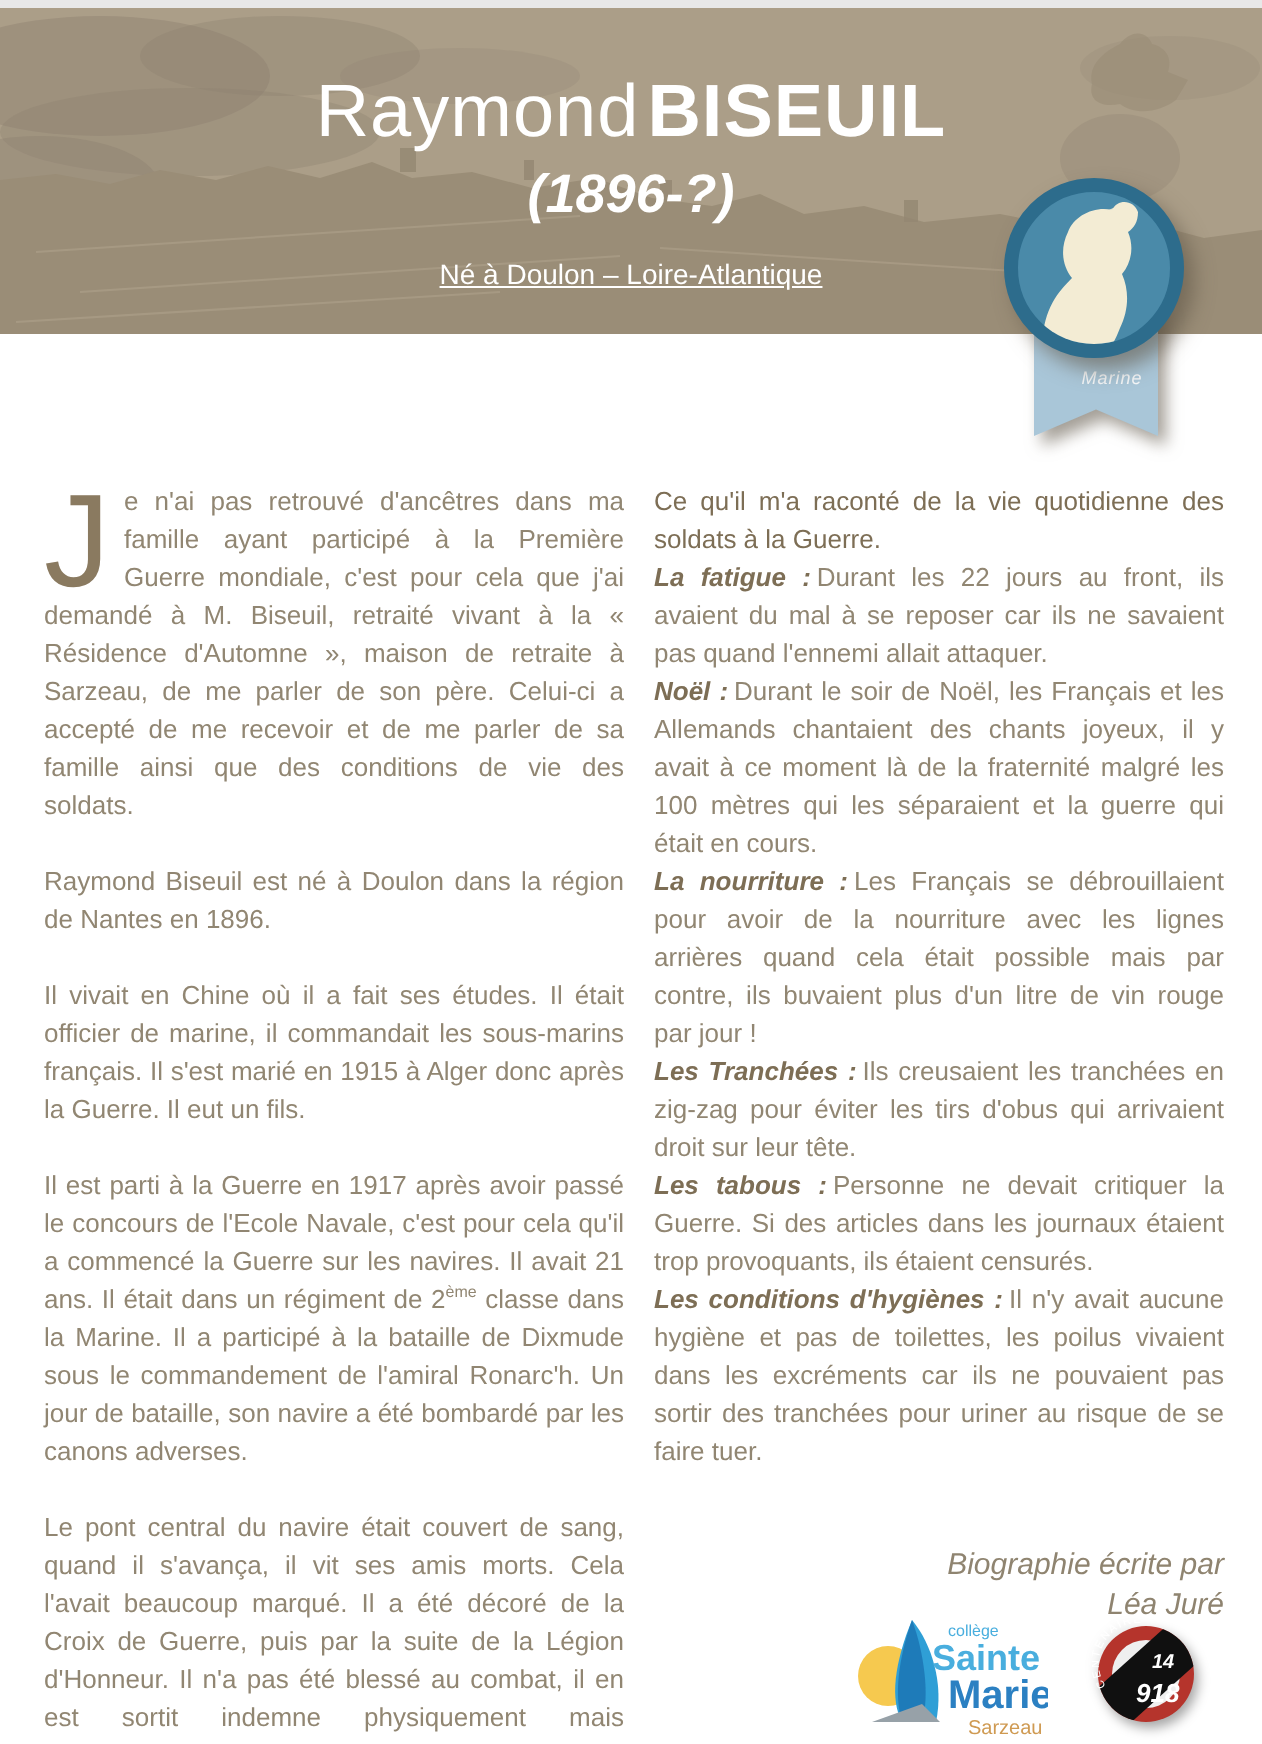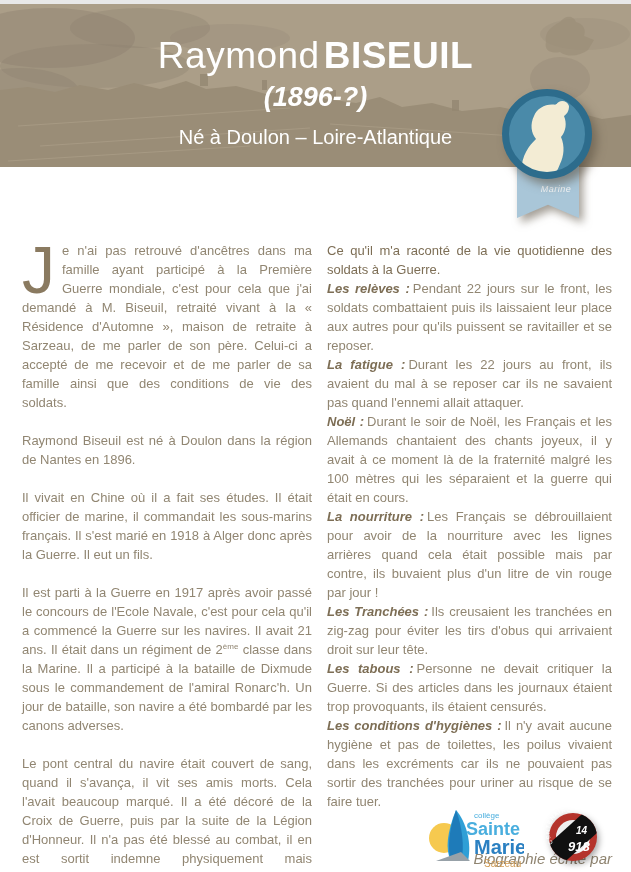--- a/index.html
+++ b/index.html
@@ -9,21 +9,21 @@
     margin:4px auto;
   }
   
   .header { position:relative; width:631px; height:163px; background:#ab9e88; }
   .header .bgart { position:absolute; left:0; top:0; }
   .titles { position:absolute; left:0; top:0; width:100%; text-align:center; color:#ffffff; }
   .title-line { margin-top:33px; font-size:37px; letter-spacing:0.5px; line-height:38px; }
   .first-name { font-weight:400; }
   .last-name  { font-weight:700; margin-left:4px; }
   .years { font-size:27px; font-style:italic; font-weight:700; margin-top:7px; line-height:30px; }
-  .subtitle { font-size:20px; margin-top:15px; line-height:20px; }
+  .subtitle { font-size:14px; margin-top:15px; line-height:20px;text-decoration:underline; }
   
   .ribbon-shadow { position:absolute; left:517px; top:148px; filter:drop-shadow(4px 5px 4px rgba(90,80,65,0.55)); z-index:3; }
   .ribbon {
     width:62px; height:66px; background:#a9c6d8;
     clip-path:polygon(0 0,100% 0,100% 100%,50% 80%,0 100%);
     display:flex; justify-content:center; align-items:flex-start; padding-top:32px; box-sizing:border-box;
     font-size:9px; font-style:italic; color:#f4f6f8; letter-spacing:0.5px;padding-left:16px;
   }
   .badge-circle {
     position:absolute; left:502px; top:85px; width:90px; height:90px; border-radius:50%;
@@ -110,29 +110,28 @@
     <svg width="76" height="76" viewBox="0 0 76 76" aria-hidden="true">
       <path fill="#f3ecd4" d="M12,76 C13,58 20,50 27,43 C22,37 21,28 25,20 C28,12 38,7 47,9 C50,3 58,4 60,10 C60,15 58,18 55,20 C58,27 57,35 52,41 C56,50 55,60 51,68 C49,73 48,75 47,76 Z"></path>
       <path fill="#f3ecd4" d="M44,10 C49,6 56,7 58,12 L50,16 Z" opacity="0.9"></path>
     </svg>
   </div>
 
   <main class="main">
     <section class="col-left">
       <p class="para"><span class="dropcap">J</span><span>e n'ai pas retrouvé d'ancêtres dans ma famille ayant participé à la Première Guerre mondiale, c'est pour cela que j'ai demandé à M. Biseuil, retraité vivant à la « Résidence d'Automne », maison de retraite à Sarzeau, de me parler de son père. Celui-ci a accepté de me recevoir et de me parler de sa famille ainsi que des conditions de vie des soldats.</span></p>
       <p class="para">Raymond Biseuil est né à Doulon dans la région de Nantes en 1896.</p>
-      <p class="para">Il vivait en Chine où il a fait ses études. Il était officier de marine, il commandait les sous-marins français. Il s'est marié en 1918 à Alger donc après la Guerre. Il eut un fils.</p>
+      <p class="para">Il vivait en Chine où il a fait ses études. Il était officier de marine, il commandait les sous-marins français. Il s'est marié en 1915 à Alger donc après la Guerre. Il eut un fils.</p>
       <p class="para"><span>Il est parti à la Guerre en 1917 après avoir passé le concours de l'Ecole Navale, c'est pour cela qu'il a commencé la Guerre sur les navires. Il avait 21 ans. Il était dans un régiment de 2</span><sup class="ord">ème</sup><span> classe dans la Marine. Il a participé à la bataille de Dixmude sous le commandement de l'amiral Ronarc'h. Un jour de bataille, son navire a été bombardé par les canons adverses.</span></p>
       <p class="para">Le pont central du navire était couvert de sang, quand il s'avança, il vit ses amis morts. Cela l'avait beaucoup marqué. Il a été décoré de la Croix de Guerre, puis par la suite de la Légion d'Honneur. Il n'a pas été blessé au combat, il en est sortit indemne physiquement mais certainement pas mentalement. Par la suite, après la Guerre il est redevenu commandant des navires de l'armée française.</p>
     </section>
 
     <section class="col-right">
       <p class="heading">Ce qu'il m'a raconté de la vie quotidienne des soldats à la Guerre.</p>
       <div class="topics">
-        <p class="topic"><span class="topic-label">Les relèves :</span><span>Pendant 22 jours sur le front, les soldats combattaient puis ils laissaient leur place aux autres pour qu'ils puissent se ravitailler et se reposer.</span></p>
         <p class="topic"><span class="topic-label">La fatigue :</span><span>Durant les 22 jours au front, ils avaient du mal à se reposer car ils ne savaient pas quand l'ennemi allait attaquer.</span></p>
         <p class="topic"><span class="topic-label">Noël :</span><span>Durant le soir de Noël, les Français et les Allemands chantaient des chants joyeux, il y avait à ce moment là de la fraternité malgré les 100 mètres qui les séparaient et la guerre qui était en cours.</span></p>
         <p class="topic"><span class="topic-label">La nourriture :</span><span>Les Français se débrouillaient pour avoir de la nourriture avec les lignes arrières quand cela était possible mais par contre, ils buvaient plus d'un litre de vin rouge par jour !</span></p>
         <p class="topic"><span class="topic-label">Les Tranchées :</span><span>Ils creusaient les tranchées en zig-zag pour éviter les tirs d'obus qui arrivaient droit sur leur tête.</span></p>
         <p class="topic"><span class="topic-label">Les tabous :</span><span>Personne ne devait critiquer la Guerre. Si des articles dans les journaux étaient trop provoquants, ils étaient censurés.</span></p>
         <p class="topic"><span class="topic-label">Les conditions d'hygiènes :</span><span>Il n'y avait aucune hygiène et pas de toilettes, les poilus vivaient dans les excréments car ils ne pouvaient pas sortir des tranchées pour uriner au risque de se faire tuer.</span></p>
       </div>
       <div class="attribution">
         <div class="attr-italic">Biographie écrite par</div>
         <div class="attr-italic">Léa Juré</div>

